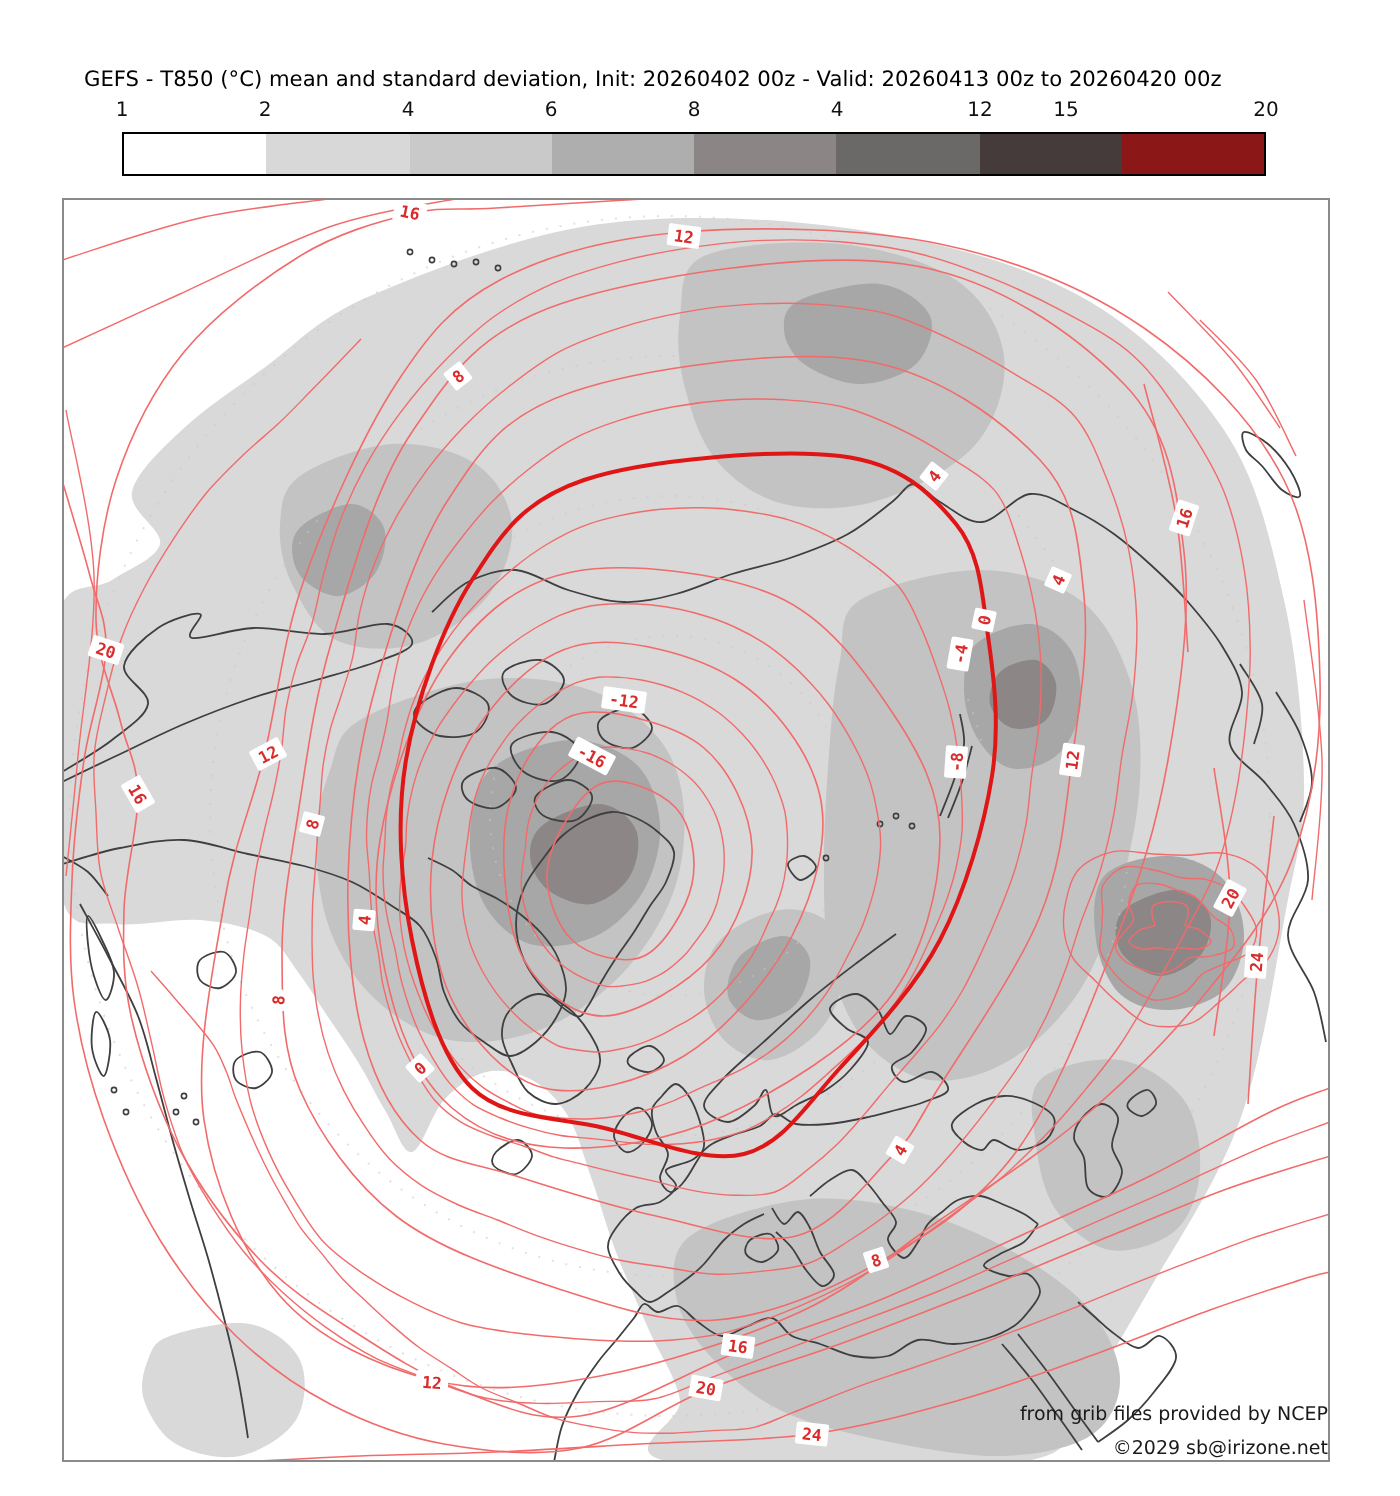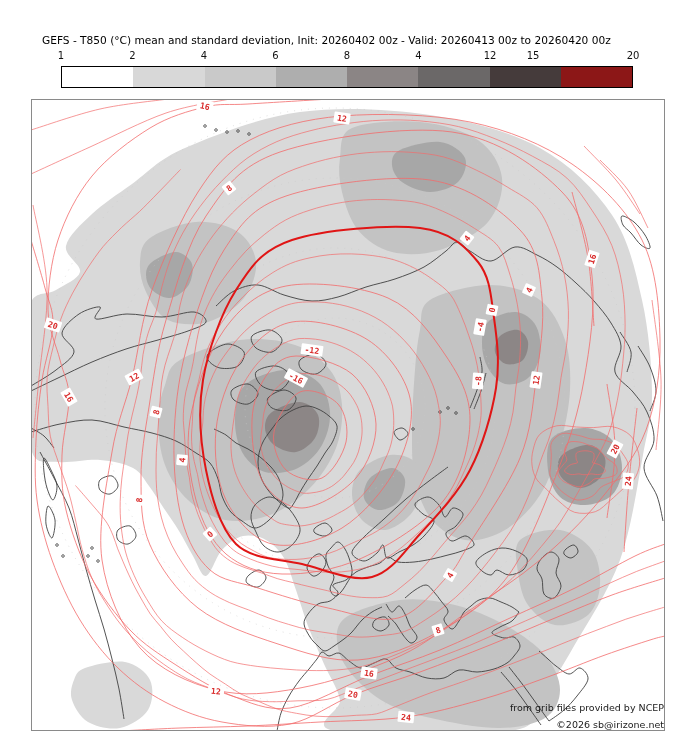--- a/index.html
+++ b/index.html
@@ -264,14 +264,14 @@
           </g>
           <g transform="translate(628,481) rotate(-86)">
             <rect x="-8.1" y="-5.5" width="16.2" height="11" fill="#ffffff" rx="1"></rect>
             <text x="0" y="3.2" text-anchor="middle" font-size="8.2px" fill="#d92b2b" class="clabel">24</text>
           </g>
         </g>
         <rect x="31.5" y="99.5" width="633" height="631" fill="none" stroke="#8a8a8a" stroke-width="1"></rect>
       </svg>
   </div>
   <div id="attr1">from grib files provided by NCEP</div>
-  <div id="attr2">©2026 sb@irizone.net</div>
+  <div id="attr2">©2029 sb@irizone.net</div>
 </div>
 
 </body></html>

